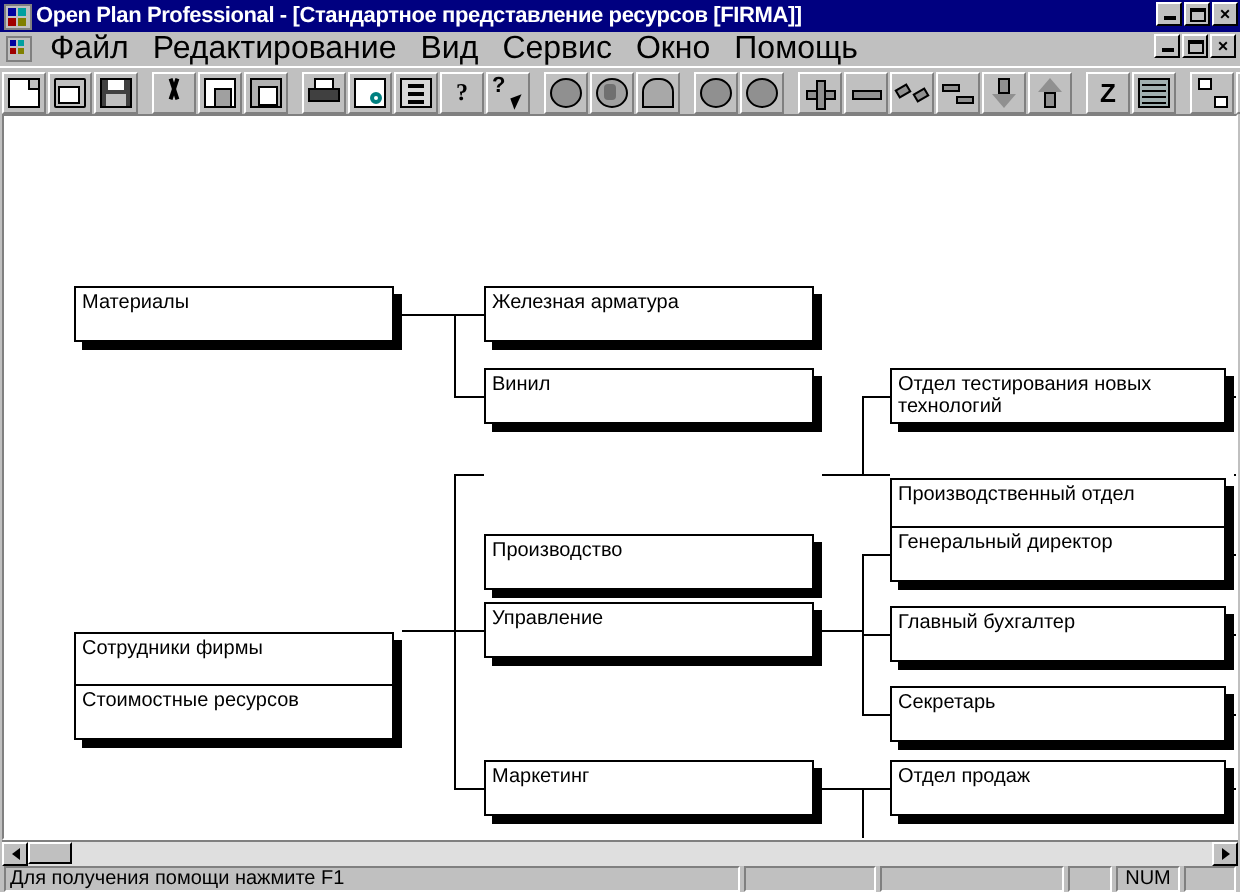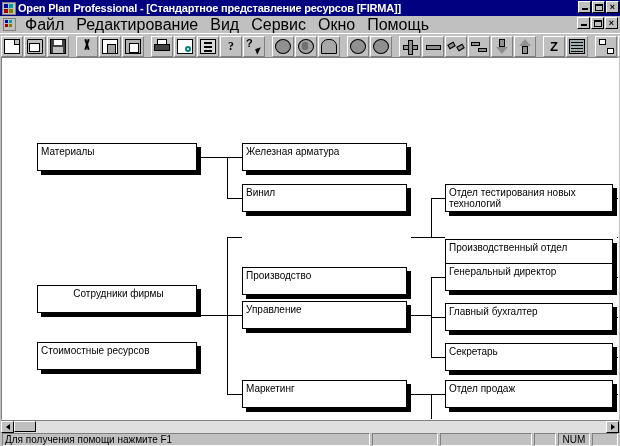--- a/index.html
+++ b/index.html
@@ -388,21 +388,21 @@
         </div>
         <div class="node" style="left: 240px; top: 165px; width: 165px; height: 28px; margin-top: 44px;">
           <span>Производство</span>
         </div>
         <div class="node" style="left: 443px; top: 165px; width: 168px; height: 28px; margin-top: 16px;">
           <span>Производственный отдел</span>
         </div>
         <div class="node" style="left: 443px; top: 205px; width: 168px; height: 28px;">
           <span>Генеральный директор</span>
         </div>
-        <div class="node" style="left: 35px; top: 227px; width: 160px; height: 28px; text-align: center;">
+        <div class="node" style="left: 35px; top: 258px; width: 160px; height: 28px;">
           <span>Сотрудники фирмы</span>
         </div>
         <div class="node" style="left: 240px; top: 243px; width: 165px; height: 28px;">
           <span>Управление</span>
         </div>
         <div class="node" style="left: 443px; top: 245px; width: 168px; height: 28px;">
           <span>Главный бухгалтер</span>
         </div>
         <div class="node" style="left: 35px; top: 284px; width: 160px; height: 28px;">
           <span>Стоимостные ресурсов</span>

